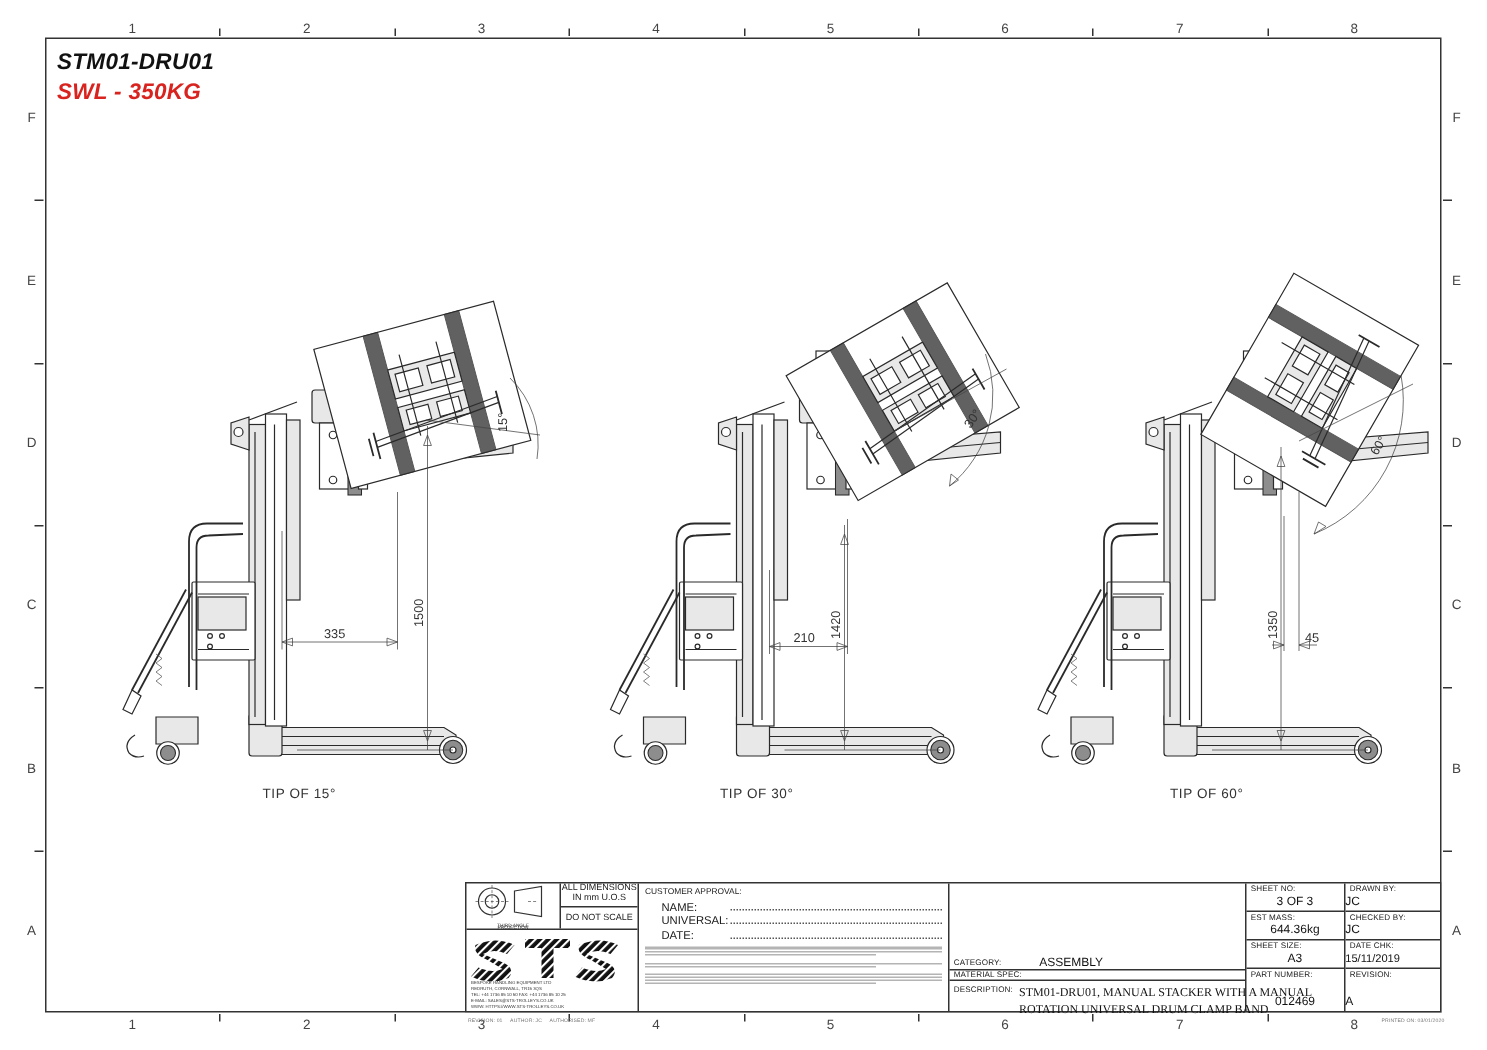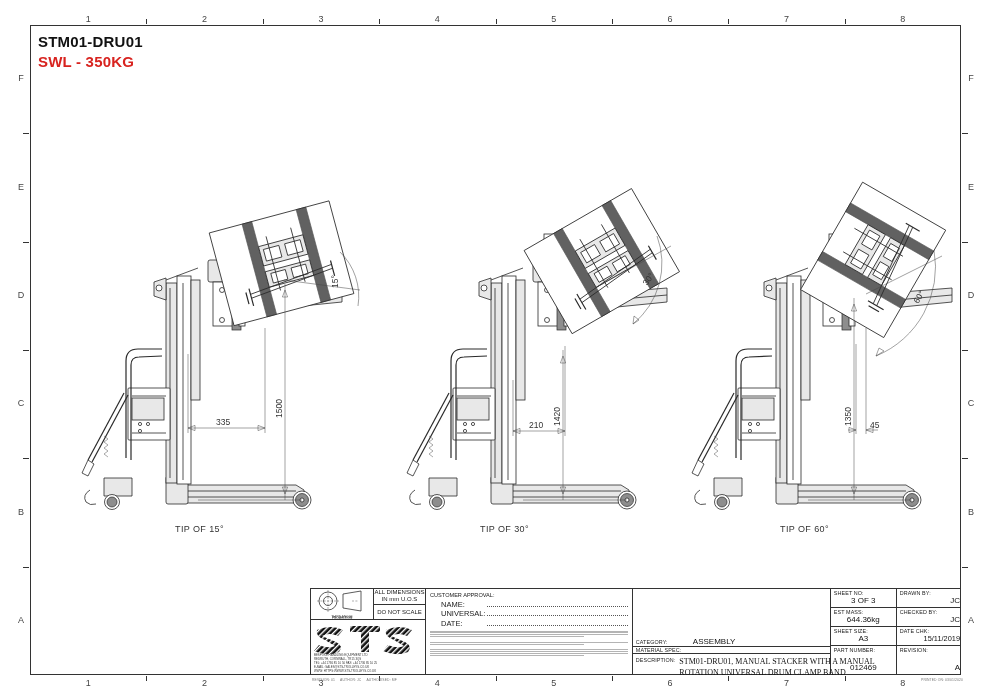--- a/index.html
+++ b/index.html
@@ -7,21 +7,21 @@
        font-family:"Liberation Sans",sans-serif;color:#1a1a1a;}
   #sheet{position:relative;width:991px;height:700px;}
 
   
   .frame{position:absolute;left:30px;top:25px;width:931px;height:650px;
          border:1.6px solid #333;box-sizing:border-box;}
   .zone-lbl{position:absolute;font-size:9px;color:#444;text-align:center;}
   .tick{position:absolute;background:#333;}
 
   
-  .hdr{position:absolute;left:38px;top:33px;}
+  .hdr{position:absolute;left:38px;top:33px;font-style:italic;}
   .hdr .t1{font-size:15px;font-weight:bold;letter-spacing:.2px;color:#111;}
   .hdr .t2{font-size:15px;font-weight:bold;letter-spacing:.2px;color:#d8231f;margin-top:3px;}
 
   
   .view{position:absolute;}
   .caption{position:absolute;font-size:9px;color:#333;letter-spacing:.4px;white-space:nowrap;}
   svg{display:block;overflow:visible;}
   .ln{stroke:#2a2a2a;stroke-width:.8;fill:none;}
   .ln2{stroke:#2a2a2a;stroke-width:1.2;fill:none;}
   .lnT{stroke:#555;stroke-width:.5;fill:none;}
@@ -67,21 +67,21 @@
   .colC .r .v{padding-left:4px;}
 
   .colD{width:72px;display:flex;flex-direction:column;}
   .colD .r{flex:1;border-bottom:1px solid #333;padding:1px 3px;position:relative;}
   .colD .r:last-child{border-bottom:none;}
   .colD .r .v{position:absolute;left:0;right:0;bottom:2px;text-align:center;}
 
   .colE{width:69px;display:flex;flex-direction:column;border-right:none;}
   .colE .r{flex:1;border-bottom:1px solid #333;padding:1px 3px;position:relative;}
   .colE .r:last-child{border-bottom:none;}
-  .colE .r .v{position:absolute;left:0;right:0;bottom:2px;text-align:right;}
+  .colE .r .v{position:absolute;left:0;right:0;bottom:2px;text-align:left;}
 
   .h1r{height:17px;margin-top:48px;} .h2r{height:15px;} .h3r{height:15px;} .h4r{height:39px;}
   .desc2{line-height:1.35;font-family:Liberation Serif, serif;}
   .footstrip{position:absolute;left:310px;top:675px;width:651px;height:9px;
              display:flex;align-items:center;gap:5px;padding-left:2px;
              font-size:3.4px;color:#777;letter-spacing:.1px;white-space:nowrap;}
 </style>
 </head>
 <body>
 

